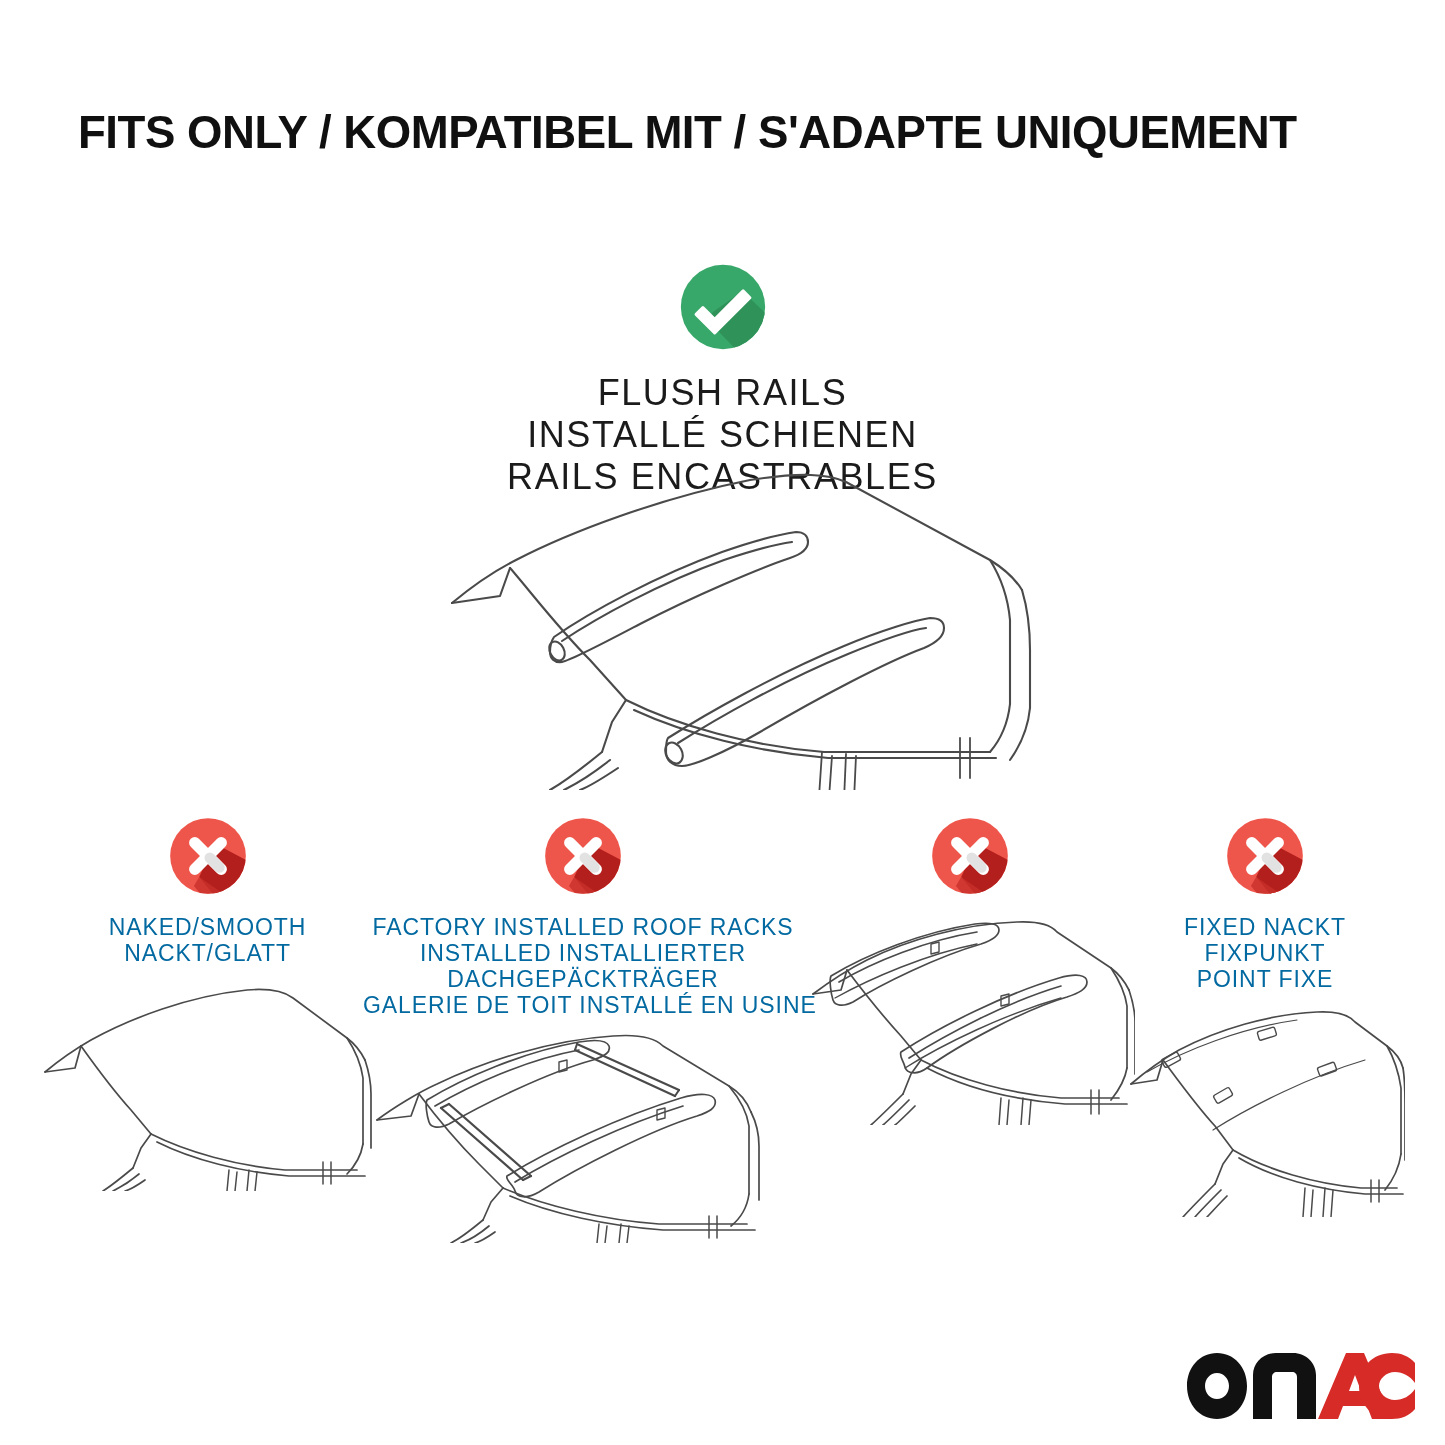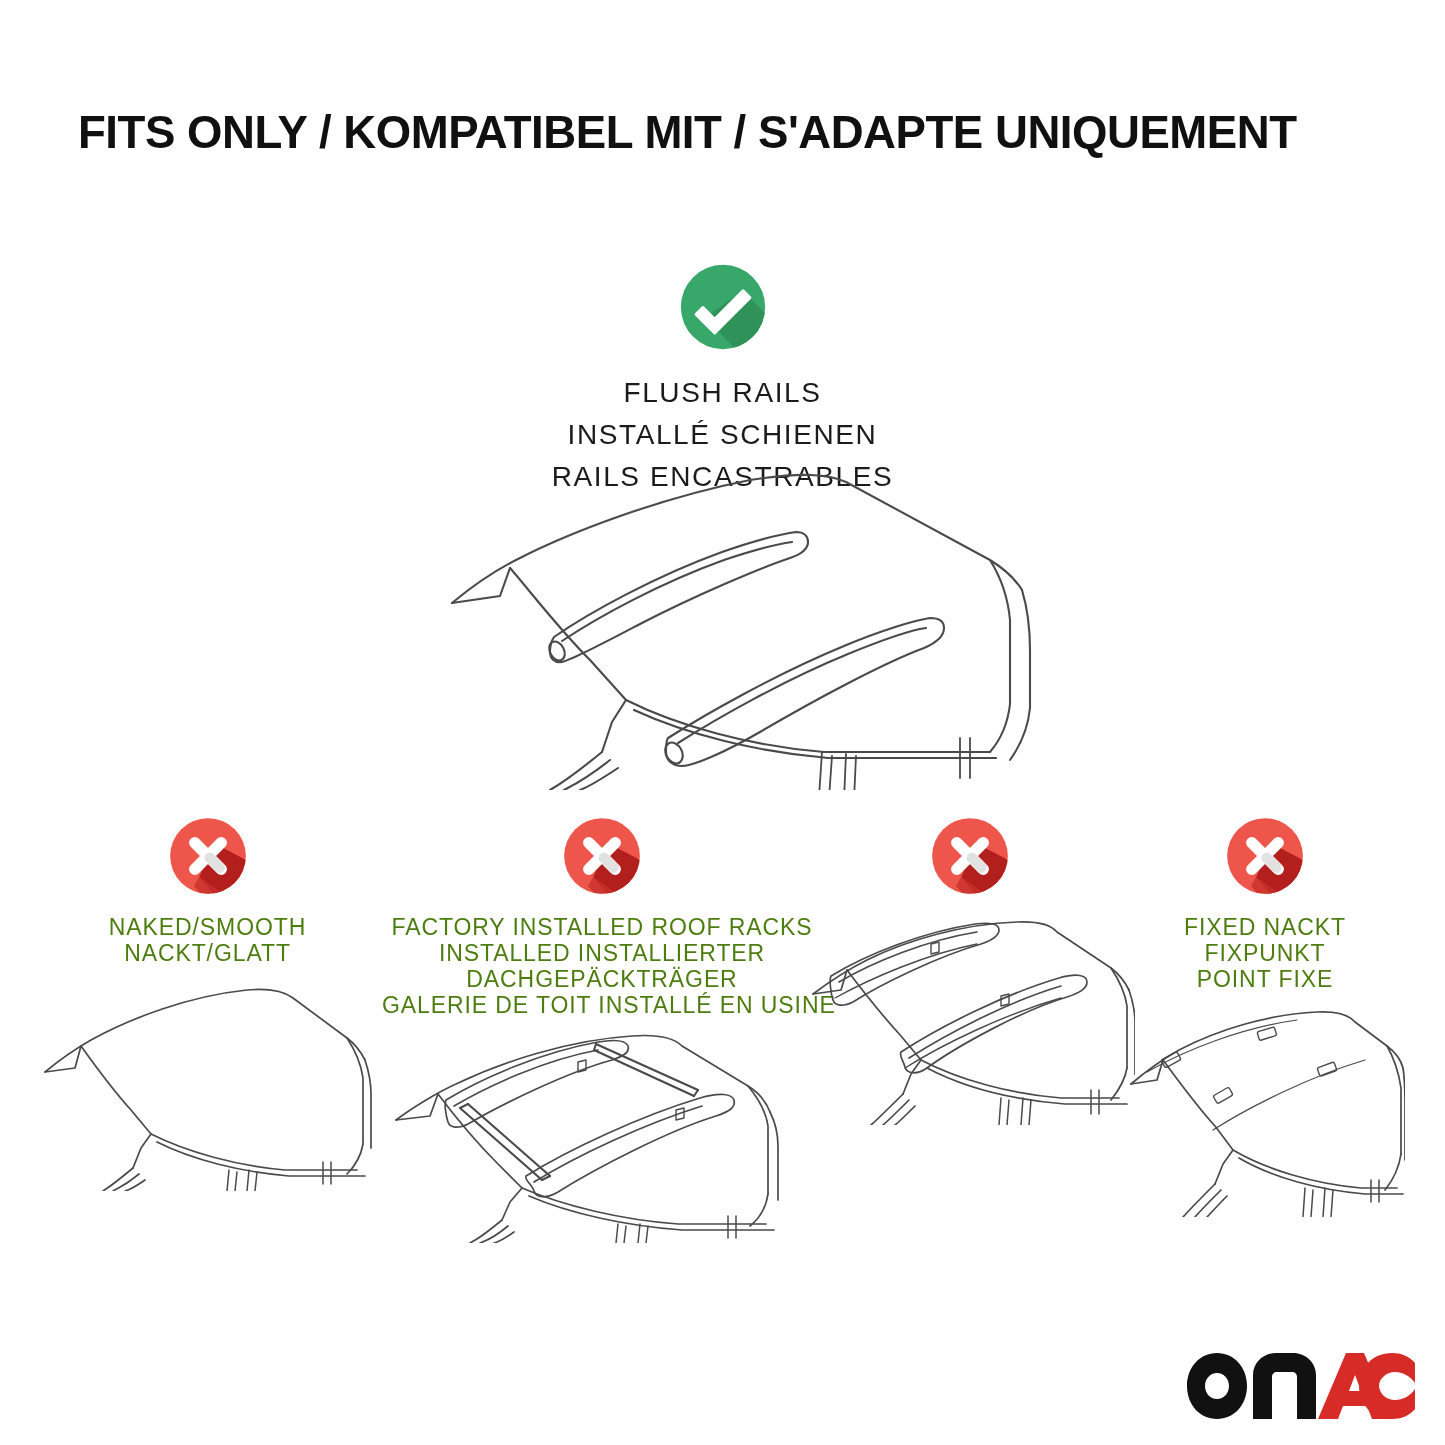--- a/index.html
+++ b/index.html
@@ -44,21 +44,21 @@
   .icon-badge {
     position: relative;
     width: 98px;
     height: 98px;
     margin: 0 auto;
   }
   .icon-badge svg { display: block; width: 98px; height: 98px; }
 
   .primary-labels {
     margin-top: 16px;
-    font-size: 28px;
+    font-size: 36px;
     font-weight: 300;
     letter-spacing: 1.6px;
     line-height: 42px;
     color: #1b1b1b;
   }
 
   
   .primary-art {
     position: absolute;
     left: 430px;
@@ -75,34 +75,34 @@
     top: 812px;
     width: 1445px;
     height: 420px;
   }
   .col {
     position: absolute;
     top: 0;
     text-align: center;
   }
   .col-0 { left: 35px;   width: 345px; }
-  .col-1 { left: 382px;  width: 440px; }
+  .col-1 { left: 363px;  width: 440px; }
   .col-2 { left: 805px;  width: 330px; }
   .col-3 { left: 1125px; width: 280px; }
 
   .col .icon-badge { width: 88px; height: 88px; }
   .col .icon-badge svg { width: 88px; height: 88px; }
 
   .col-labels {
     margin-top: 14px;
     font-size: 23px;
     font-weight: 300;
     letter-spacing: 0.9px;
     line-height: 26px;
-    color: #4d7c0f;
+    color: #0369a1;
     white-space: nowrap;
   }
   .col-art {
     margin-top: 10px;
     width: 100%;
     height: 215px;
   }
   .col-art svg { display: block; width: 100%; height: 100%; }
 
   

